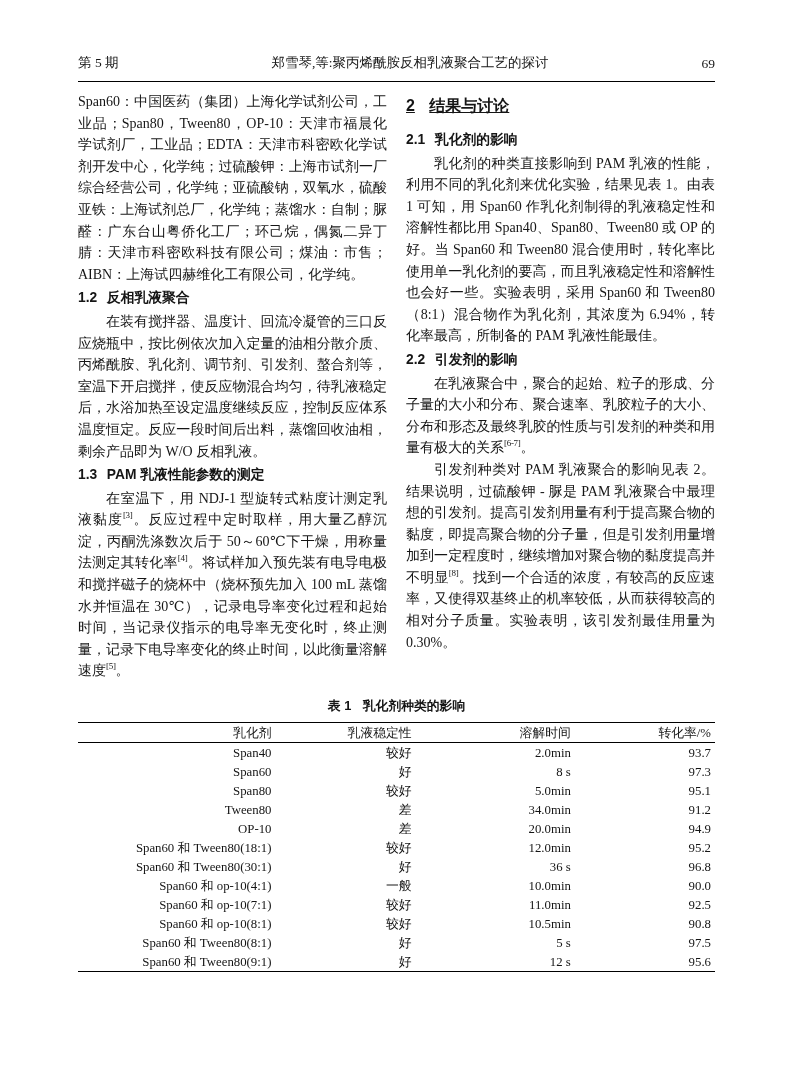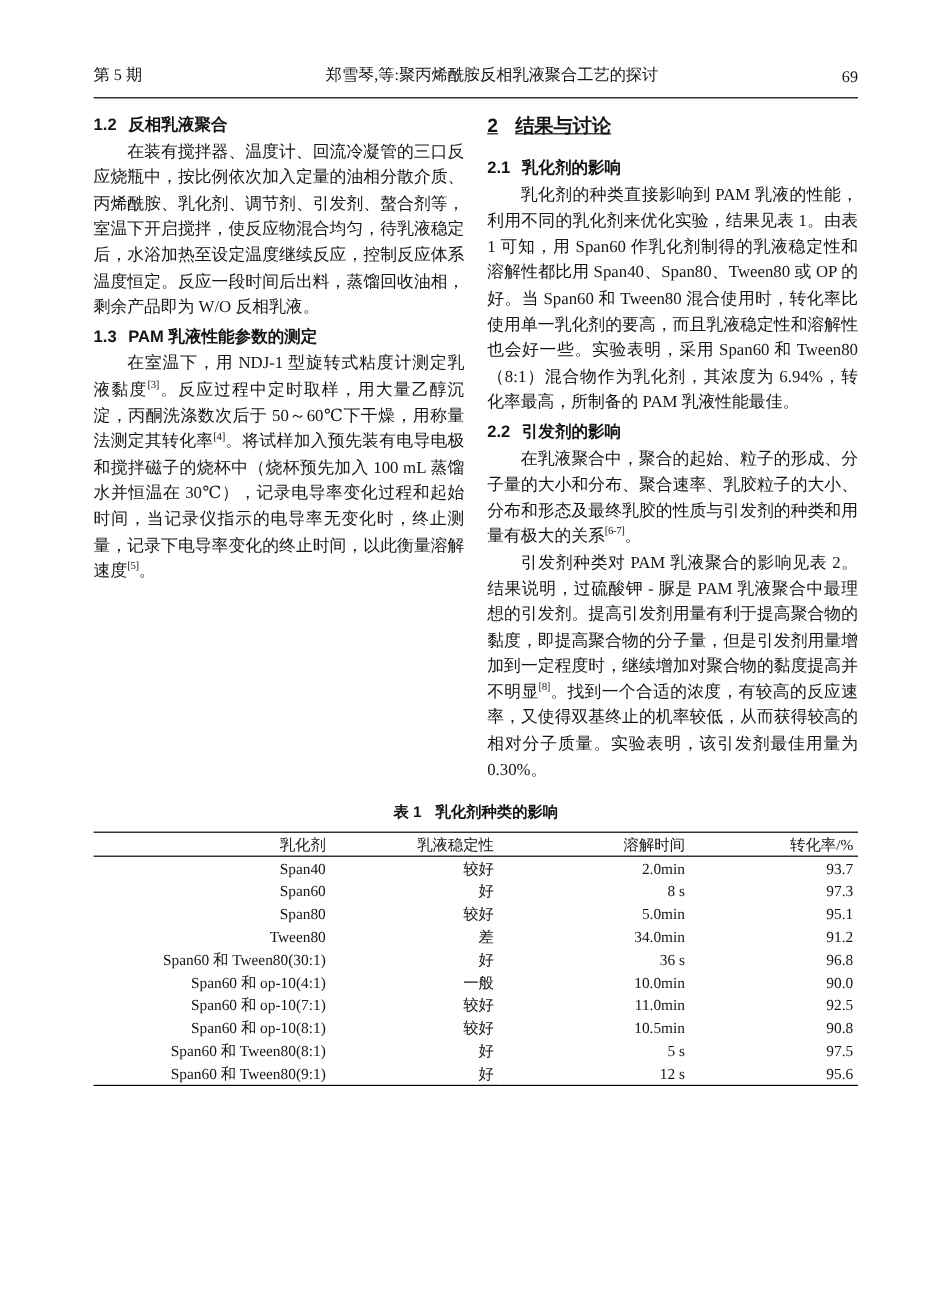--- a/index.html
+++ b/index.html
@@ -69,20 +69,21 @@
   <div class="running-head">
     <span>第 5 期</span>
     <span class="center-title">郑雪琴,等:聚丙烯酰胺反相乳液聚合工艺的探讨</span>
     <span>69</span>
   </div>
   <hr class="head-rule">
 
   <div class="columns">
 
     <div class="col">
+      <p class="no-indent">Span60：中国医药（集团）上海化学试剂公司，工业品；Span80，Tween80，OP-10：天津市福晨化学试剂厂，工业品；EDTA：天津市科密欧化学试剂开发中心，化学纯；过硫酸钾：上海市试剂一厂综合经营公司，化学纯；亚硫酸钠，双氧水，硫酸亚铁：上海试剂总厂，化学纯；蒸馏水：自制；脲醛：广东台山粤侨化工厂；环己烷，偶氮二异丁腈：天津市科密欧科技有限公司；煤油：市售；AIBN：上海试四赫维化工有限公司，化学纯。</p>
 
       <div class="subheading">
         <span class="h-num">1.2</span><span>反相乳液聚合</span>
       </div>
       <p>在装有搅拌器、温度计、回流冷凝管的三口反应烧瓶中，按比例依次加入定量的油相分散介质、丙烯酰胺、乳化剂、调节剂、引发剂、螯合剂等，室温下开启搅拌，使反应物混合均匀，待乳液稳定后，水浴加热至设定温度继续反应，控制反应体系温度恒定。反应一段时间后出料，蒸馏回收油相，剩余产品即为 W/O 反相乳液。</p>
 
       <div class="subheading">
         <span class="h-num">1.3</span><span>PAM 乳液性能参数的测定</span>
       </div>
       <p><span>在室温下，用 NDJ-1 型旋转式粘度计测定乳液黏度</span><sup>[3]</sup><span>。反应过程中定时取样，用大量乙醇沉淀，丙酮洗涤数次后于 50～60℃下干燥，用称量法测定其转化率</span><sup>[4]</sup><span>。将试样加入预先装有电导电极和搅拌磁子的烧杯中（烧杯预先加入 100 mL 蒸馏水并恒温在 30℃），记录电导率变化过程和起始时间，当记录仪指示的电导率无变化时，终止测量，记录下电导率变化的终止时间，以此衡量溶解速度</span><sup>[5]</sup><span>。</span></p>
@@ -145,20 +146,32 @@
             <td>5.0min</td>
             <td>95.1</td>
           </tr>
           <tr>
             <td class="cell-name">Tween80</td>
             <td>差</td>
             <td>34.0min</td>
             <td>91.2</td>
           </tr>
           <tr>
+            <td class="cell-name">OP-10</td>
+            <td>差</td>
+            <td>20.0min</td>
+            <td>94.9</td>
+          </tr>
+          <tr>
+            <td class="cell-name">Span60 和 Tween80(18:1)</td>
+            <td>较好</td>
+            <td>12.0min</td>
+            <td>95.2</td>
+          </tr>
+          <tr>
             <td class="cell-name">Span60 和 Tween80(30:1)</td>
             <td>好</td>
             <td>36 s</td>
             <td>96.8</td>
           </tr>
           <tr>
             <td class="cell-name">Span60 和 op-10(4:1)</td>
             <td>一般</td>
             <td>10.0min</td>
             <td>90.0</td>

